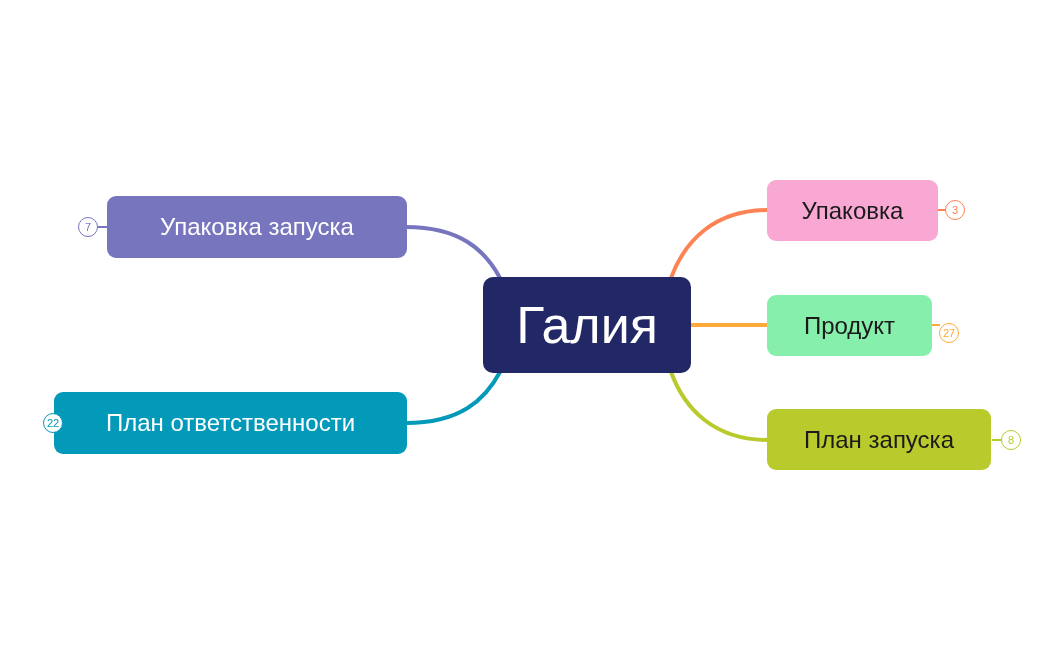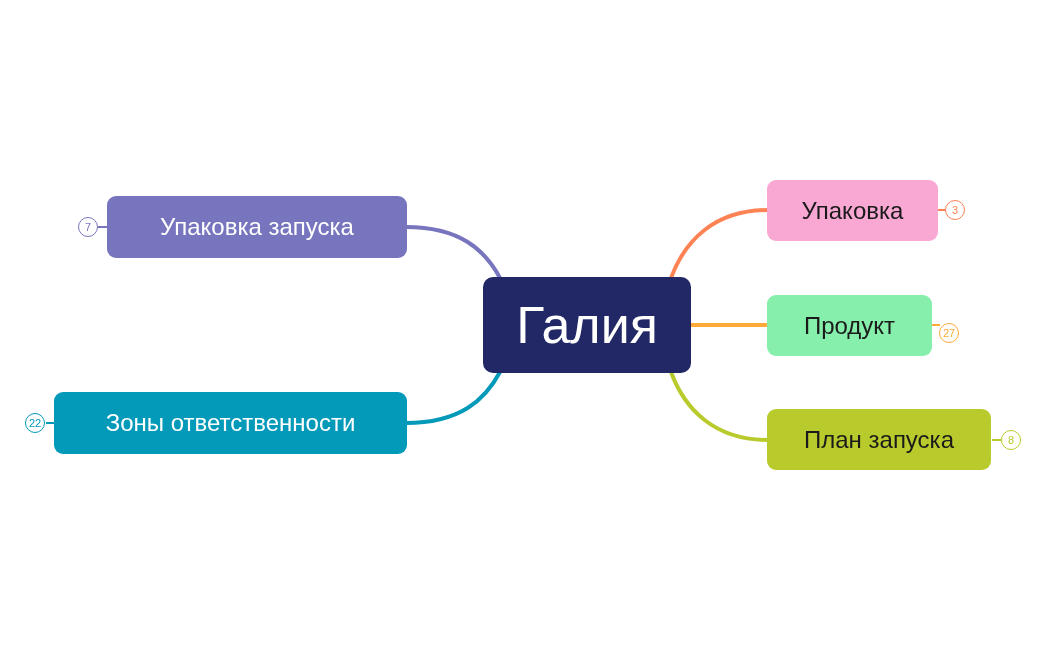--- a/index.html
+++ b/index.html
@@ -42,23 +42,23 @@
 </div>
 
 <div class="node" style="left:107px; top:196px; width:300px; height:62px; background:#7875bf; color:#ffffff;">
   <span>Упаковка запуска</span>
 </div>
 <div class="badge" style="left:78px; top:217px; border-color:#7875bf; color:#7875bf;">
   <span>7</span>
 </div>
 
 <div class="node" style="left:54px; top:392px; width:353px; height:62px; background:#0399b9; color:#ffffff;">
-  <span>Зоны ответственности</span>
+  <span>План ответственности</span>
 </div>
-<div class="badge" style="left:25px; top:413px; border-color:#0399b9; color:#0399b9;justify-content:center;">
+<div class="badge" style="left:43px; top:413px; border-color:#0399b9; color:#0399b9;justify-content:center;">
   <span>22</span>
 </div>
 
 <div class="node" style="left:767px; top:180px; width:171px; height:61px; background:#f9a8d4; color:#1a1a1a;">
   <span>Упаковка</span>
 </div>
 <div class="badge" style="left:945px; top:200px; border-color:#fd8254; color:#fd8254;">
   <span>3</span>
 </div>
 

